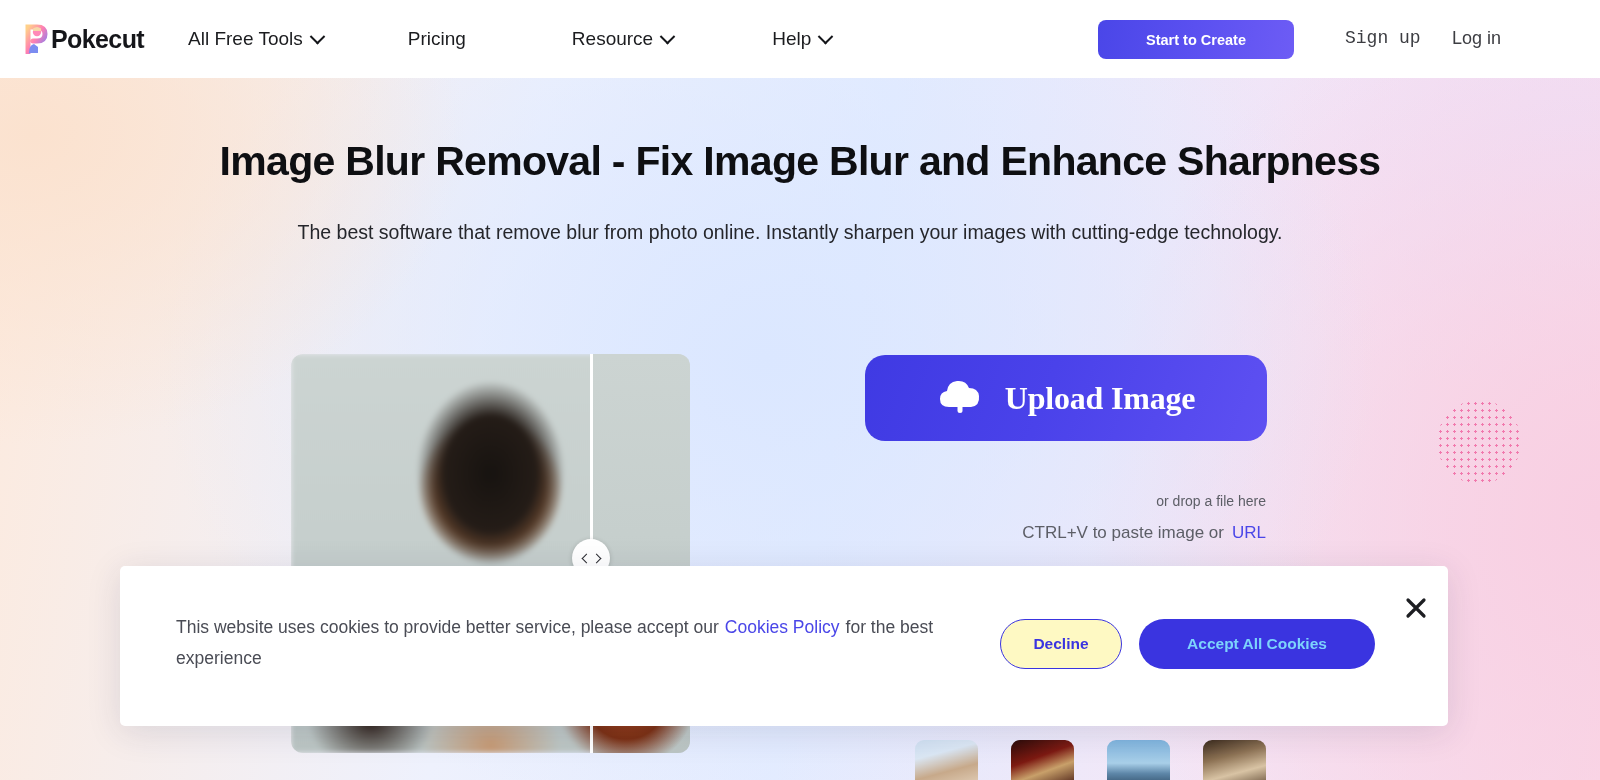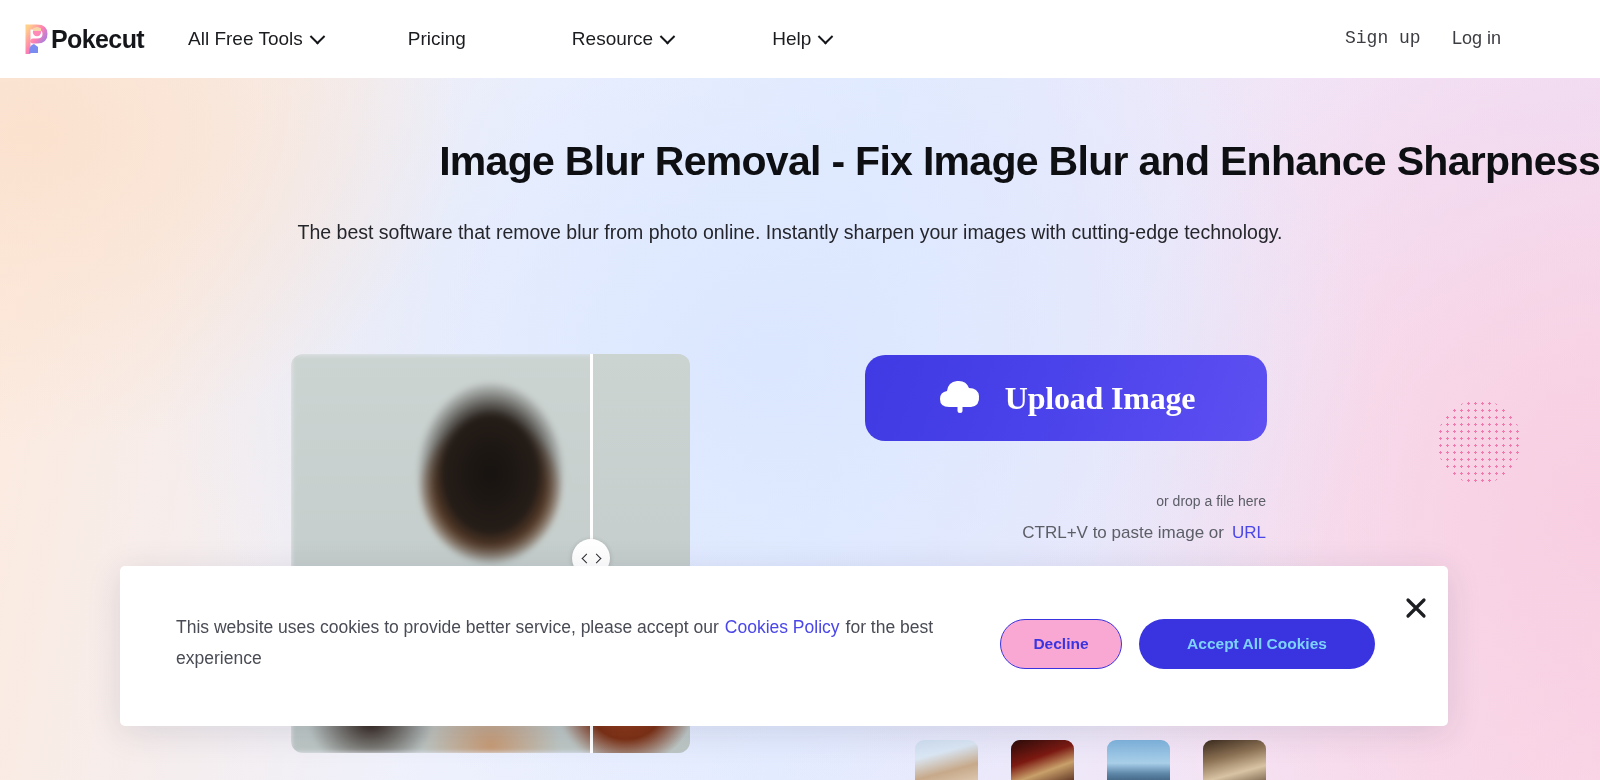--- a/index.html
+++ b/index.html
@@ -136,21 +136,21 @@
   }
   .auth-signup { left: 1345px; font-family: Liberation Mono, monospace; }
   .auth-login  { left: 1452px; }
 
   
   .hero-title {
     position: absolute;
     left: 0;
     top: 138px;
     width: 1600px;
-    text-align: right;
+    text-align: center;
     font-size: 41px;
     font-weight: 700;
     letter-spacing: -0.7px;
     color: #0e0f12;
     z-index: 5;
   }
   .hero-sub {
     position: absolute;
     left: 290px;
     top: 216px;
@@ -336,21 +336,21 @@
     margin: 0 6px;
   }
   .btn-decline {
     position: absolute;
     left: 880px;
     top: 53px;
     width: 122px;
     height: 50px;
     border-radius: 25px;
     border: 1.8px solid #3a34e0;
-    background: #f9a8d4;
+    background: #fef9c3;
     color: #3a34e0;
     font-size: 15.5px;
     font-weight: 700;
     cursor: pointer;
     font-family: "Liberation Sans", sans-serif;
   }
   .btn-accept {
     position: absolute;
     left: 1019px;
     top: 53px;
@@ -416,20 +416,21 @@
     <div class="nav-item nav-gap-3">
       <span>Resource</span>
       <span class="chev"></span>
     </div>
     <div class="nav-item">
       <span>Help</span>
       <span class="chev"></span>
     </div>
   </div>
 
+  <button class="btn-start">Start to Create</button>
   <div class="auth-link auth-signup">Sign up</div>
   <div class="auth-link auth-login">Log in</div>
 </div>
 
 <div class="hero-title">Image Blur Removal - Fix Image Blur and Enhance Sharpness</div>
 <div class="hero-sub">The best software that remove blur from photo online. Instantly sharpen your images with cutting-edge technology.</div>
 
 <div class="compare">
   <div class="compare-photo"></div>
   <div class="compare-right">

